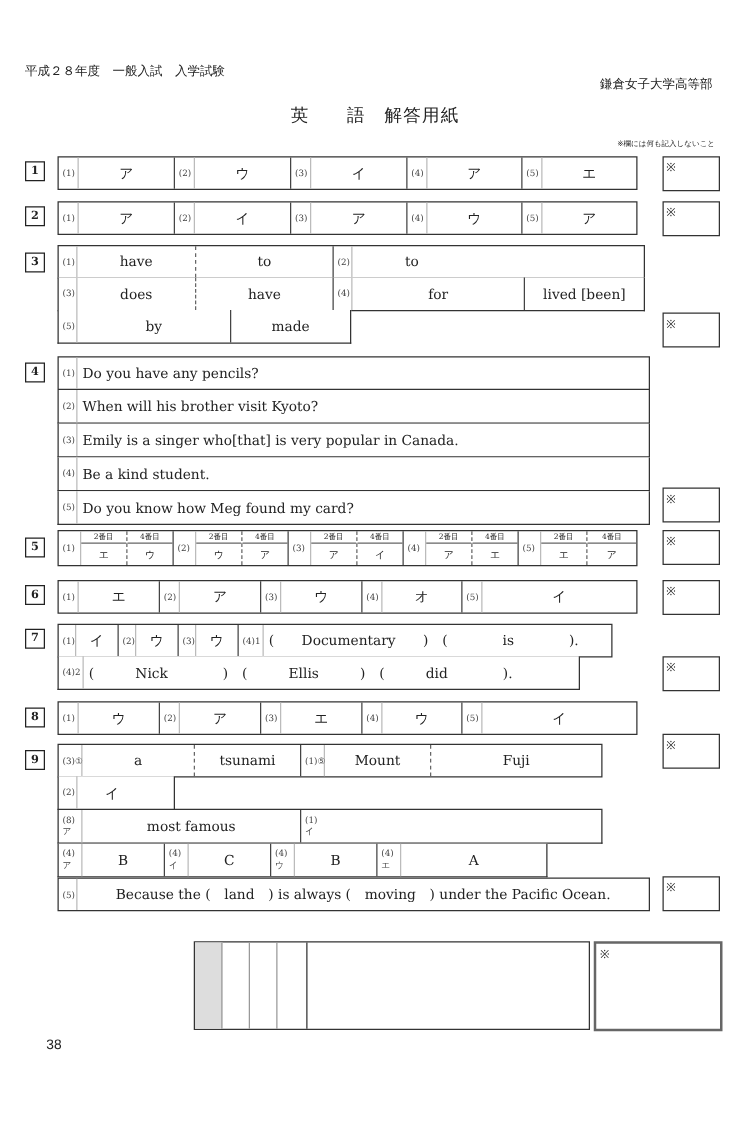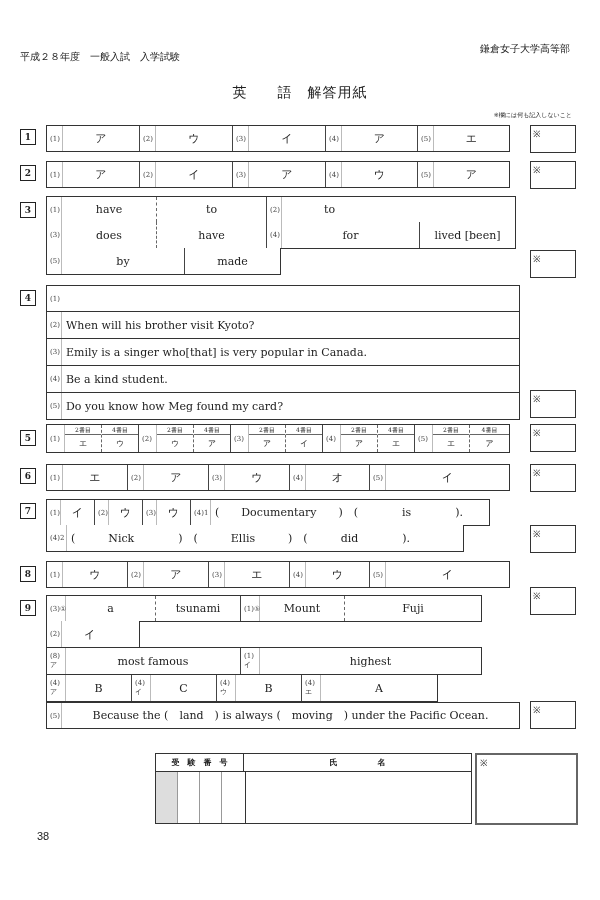--- a/index.html
+++ b/index.html
@@ -1,19 +1,19 @@
 <!DOCTYPE html>
 <html><head>
 <meta charset="utf-8">
 <style>
   html,body{margin:0;padding:0;background:#fff;}
   body{width:600px;height:900px;position:relative;overflow:hidden;font-family:"DejaVu Serif",serif;color:#222;}
   .abs{position:absolute;}
   .hdr-left{left:20px;top:50px;font-size:10px;font-family:"DejaVu Sans",sans-serif;}
-  .hdr-right{right:30px;top:42px;font-size:10px;font-family:"DejaVu Sans",sans-serif;}
+  .hdr-right{right:30px;top:60px;font-size:10px;font-family:"DejaVu Sans",sans-serif;}
   .title{left:0;width:600px;top:84px;text-align:center;font-size:14px;font-family:"DejaVu Sans",sans-serif;letter-spacing:1px;}
   .note{right:28px;top:111px;font-size:6px;font-family:"DejaVu Sans",sans-serif;}
   .qnum{width:16px;height:16px;border:1.5px solid #222;font-size:9px;font-weight:bold;display:flex;align-items:center;justify-content:center;box-sizing:border-box;}
   .row{display:flex;border:1.2px solid #333;box-sizing:border-box;background:#fff;}
   .cell{display:flex;align-items:center;justify-content:center;box-sizing:border-box;border-right:1px solid #444;font-size:11px;}
   .cell:last-child{border-right:none;}
   .lbl{font-size:7px;color:#444;justify-content:flex-start;padding-left:3px;border-right:1px solid #bbb;}
   .dash{border-right:1px dashed #666;}
   .markbox{width:46px;height:28px;border:1.2px solid #333;box-sizing:border-box;font-size:9px;padding:1px 2px;}
   .left-al{justify-content:flex-start;padding-left:4px;}
@@ -80,20 +80,21 @@
   <div class="cell lbl" style="width:15px">(5)</div>
   <div class="cell" style="flex:1">by</div>
   <div class="cell dash" style="width:95px">made</div>
 </div>
 <div class="abs markbox" style="left:530px;top:250px">※</div>
 
 <div class="abs qnum" style="left:20px;top:290px">4</div>
 <div class="abs" style="left:46px;top:285px;width:474px;">
   <div class="row" style="height:27px">
     <div class="cell lbl" style="width:15px">(1)</div>
+    <div class="cell left-al" style="flex:1">Do you have any pencils?</div>
   </div>
   <div class="row" style="height:27px;border-top:none">
     <div class="cell lbl" style="width:15px">(2)</div>
     <div class="cell left-al" style="flex:1">When will his brother visit Kyoto?</div>
   </div>
   <div class="row" style="height:27px;border-top:none">
     <div class="cell lbl" style="width:15px">(3)</div>
     <div class="cell left-al" style="flex:1">Emily is a singer who[that] is very popular in Canada.</div>
   </div>
   <div class="row" style="height:27px;border-top:none">
@@ -215,43 +216,38 @@
 <div class="abs markbox" style="left:530px;top:587px">※</div>
 <div class="abs row" style="left:46px;top:621px;width:94px;height:27px;border-top:none">
   <div class="cell lbl" style="width:15px">(2)</div>
   <div class="cell" style="flex:1;justify-content:flex-start;padding-left:22px">イ</div>
 </div>
 <div class="abs" style="left:140px;top:621px;width:342px;height:27px;border-bottom:1.2px solid #333;box-sizing:border-box"></div>
 <div class="abs row" style="left:46px;top:648px;width:436px;height:27px;border-top:none">
   <div class="cell lbl" style="width:19px">(8)ア</div>
   <div class="cell" style="width:175px">most famous</div>
   <div class="cell lbl" style="width:19px">(1)イ</div>
-  <div class="cell" style="flex:1">highest</div>
 </div>
 <div class="abs row" style="left:46px;top:675px;width:392px;height:27px;border-top:none">
   <div class="cell lbl" style="width:19px">(4)ア</div>
   <div class="cell" style="width:66px">B</div>
   <div class="cell lbl" style="width:19px">(4)イ</div>
   <div class="cell" style="width:66px">C</div>
   <div class="cell lbl" style="width:19px">(4)ウ</div>
   <div class="cell" style="width:66px">B</div>
   <div class="cell lbl" style="width:19px">(4)エ</div>
   <div class="cell" style="flex:1">A</div>
 </div>
 <div class="abs row" style="left:46px;top:702px;width:474px;height:27px">
   <div class="cell lbl" style="width:15px">(5)</div>
   <div class="cell" style="flex:1;white-space:pre">Because the (　land　) is always (　moving　) under the Pacific Ocean.</div>
 </div>
 <div class="abs markbox" style="left:530px;top:701px">※</div>
 
 <div class="abs" style="left:155px;top:753px;width:317px;height:71px;border:1.2px solid #333;box-sizing:border-box;display:flex;flex-direction:column">
-  <div style="display:flex;height:17px;border-bottom:1.2px solid #333;font-size:8px;font-weight:bold;font-family:'DejaVu Sans',sans-serif">
-    <div style="width:87px;border-right:1.2px solid #333;display:flex;align-items:center;justify-content:center">受　験　番　号</div>
-    <div style="flex:1;display:flex;align-items:center;justify-content:center;white-space:pre">氏　　　　　名</div>
-  </div>
   <div style="display:flex;flex:1">
     <div style="width:21px;background:#ddd;border-right:1px solid #999"></div>
     <div style="width:21px;border-right:1px solid #999"></div>
     <div style="width:21px;border-right:1px solid #999"></div>
     <div style="width:23px;border-right:1.2px solid #333"></div>
     <div style="flex:1"></div>
   </div>
 </div>
 <div class="abs" style="left:475px;top:753px;width:103px;height:72px;border:2.5px solid #666;box-sizing:border-box;font-size:9px;padding:1px 3px">※</div>
 

